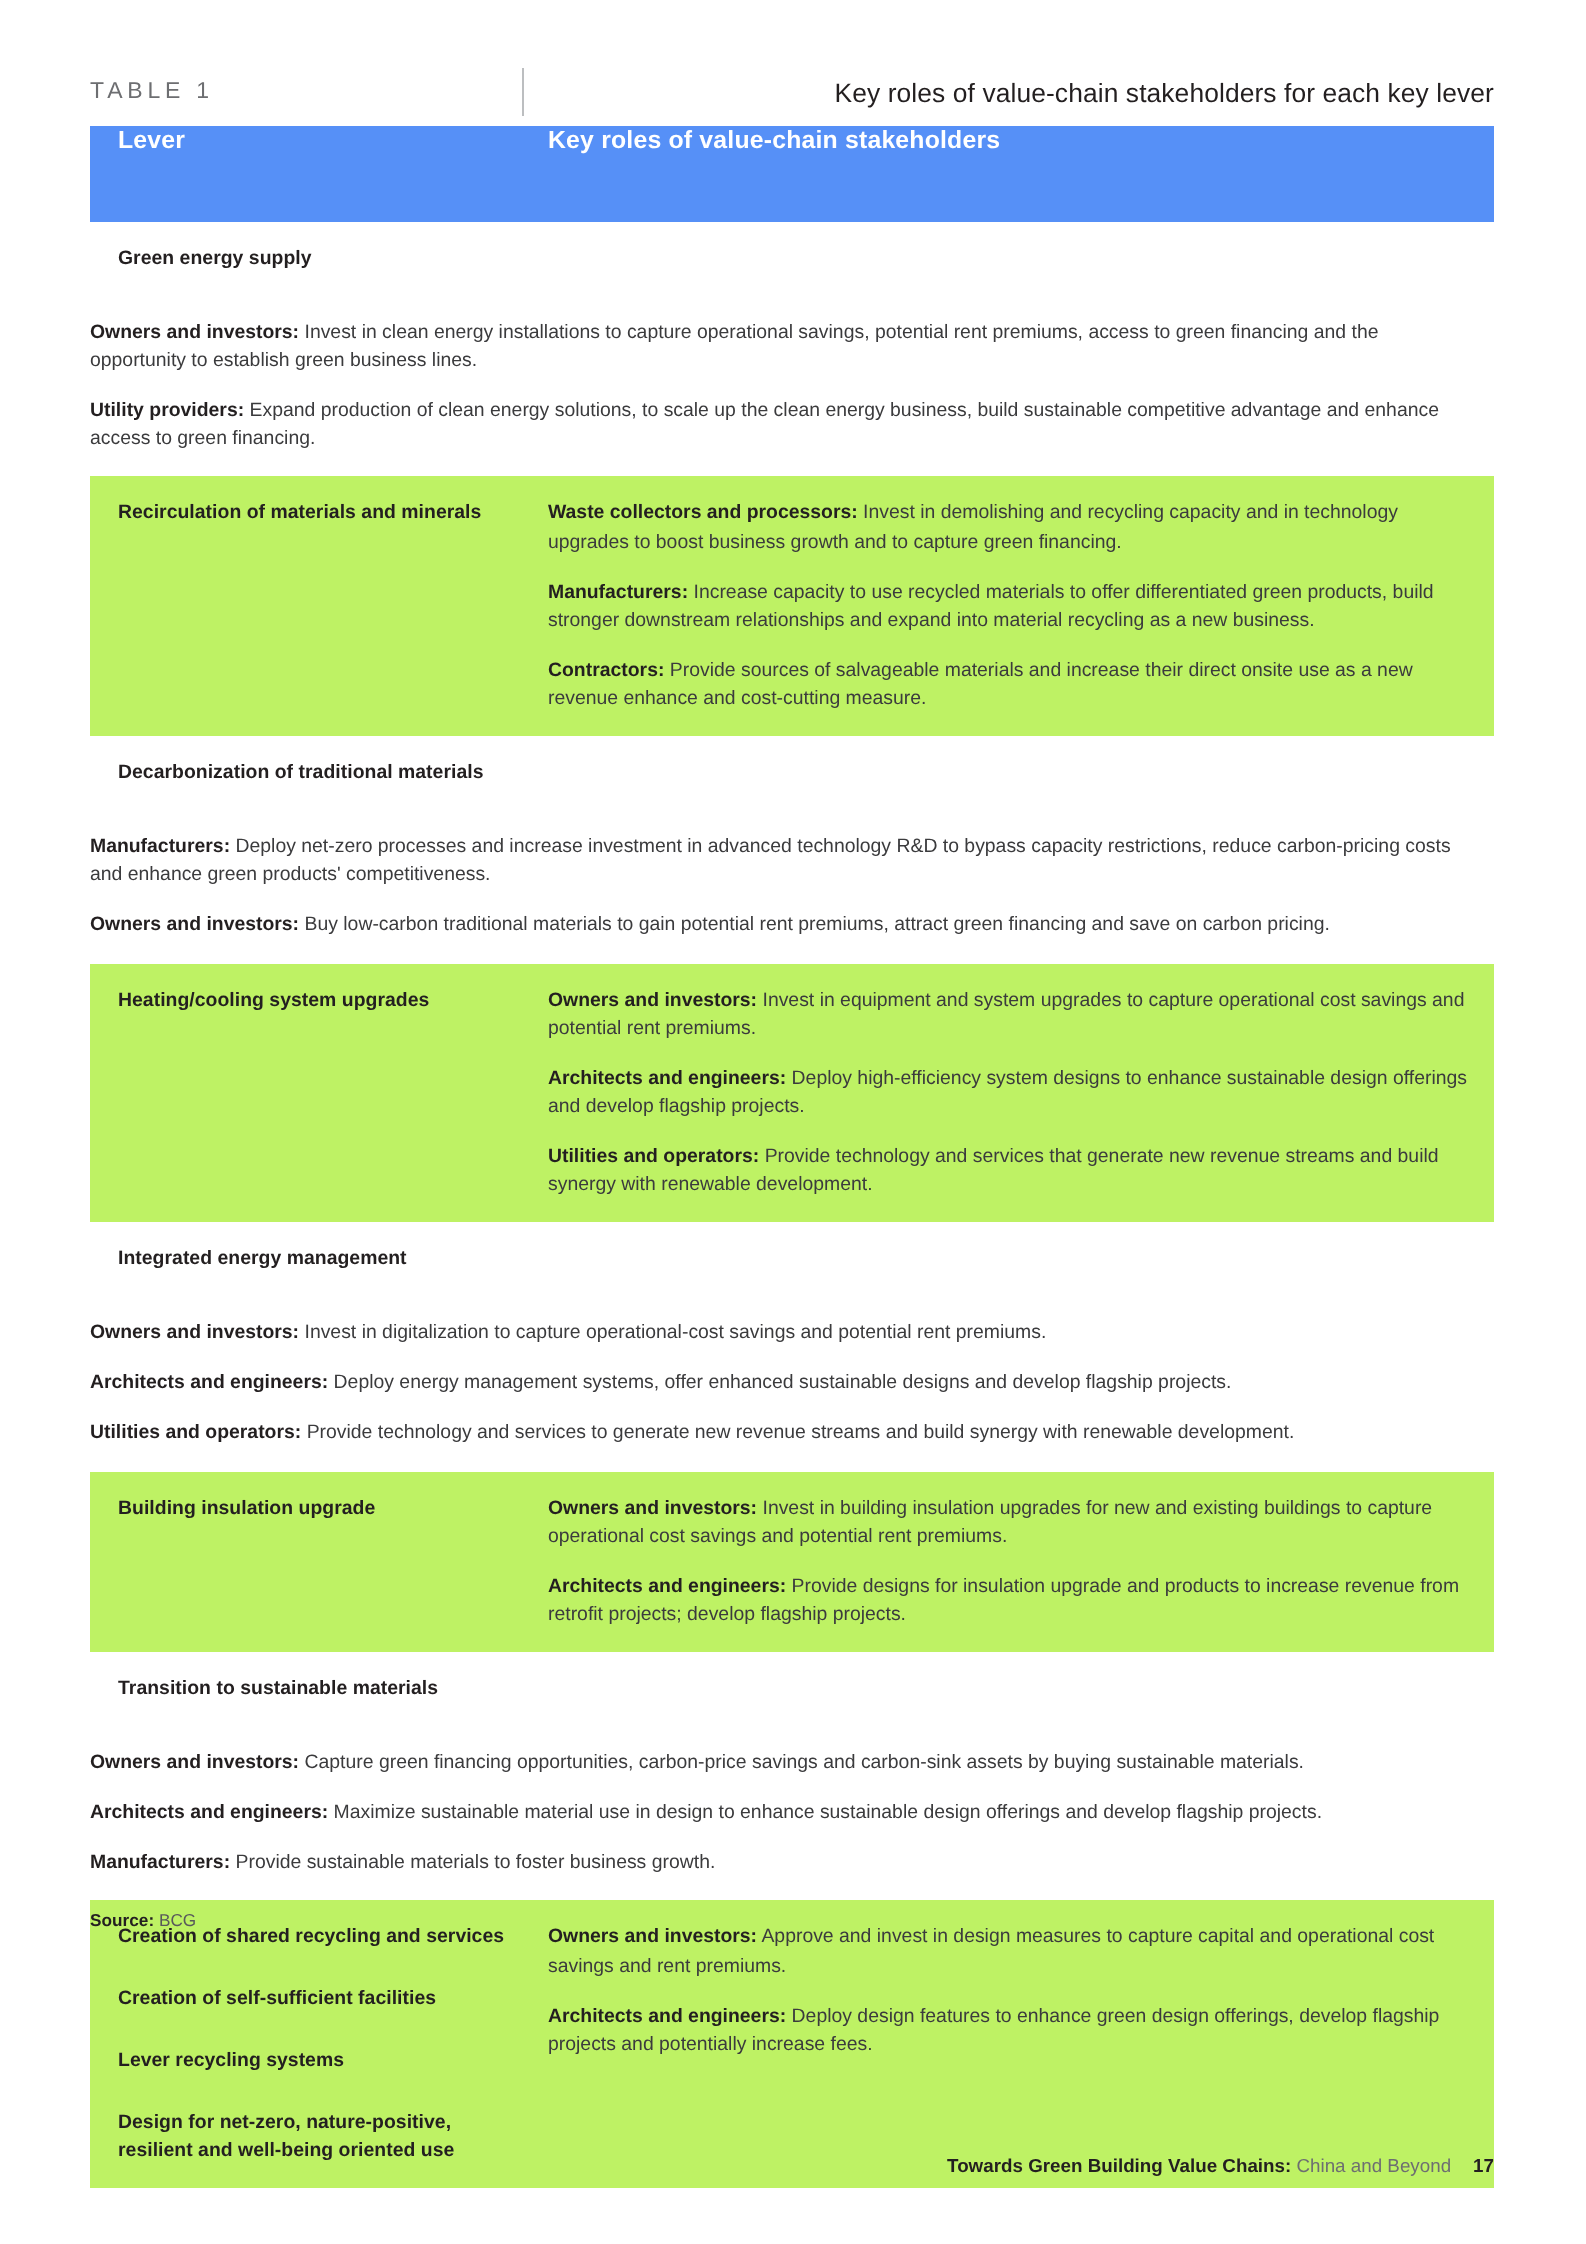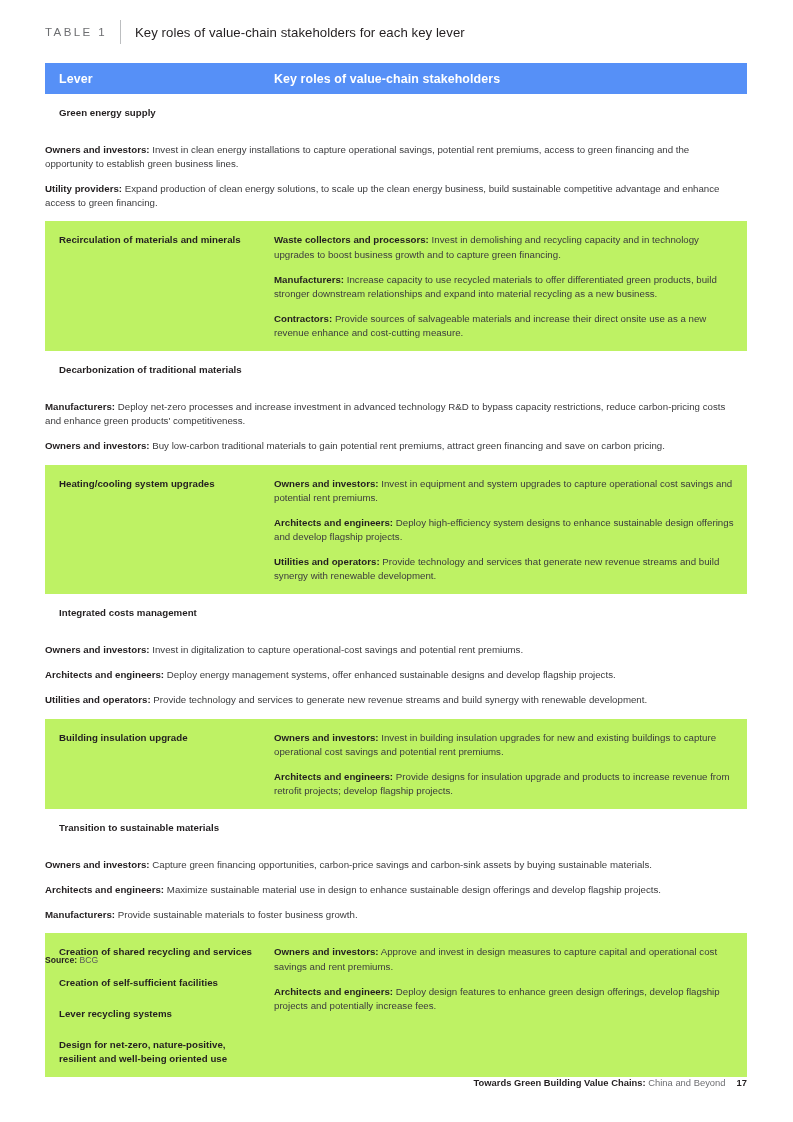--- a/index.html
+++ b/index.html
@@ -21,25 +21,26 @@
     left: 0; top: 0;
     width: 793px;
     height: 1122px;
     overflow: hidden;
   }
 
   
   .table-title-row {
     position: absolute;
     left: 45px;
-    top: 19px;
+    top: 33px;
     width: 702px;
     height: 26px;
     display: flex;
     align-items: center;
+    justify-content: space-between;
   }
   .table-label {
     font-size: 11.5px;
     letter-spacing: 2.4px;
     color: #6d6e71;
     font-weight: 400;
     padding-right: 13px;
     white-space: nowrap;
   }
   .title-divider {
@@ -60,22 +61,22 @@
   
   .table {
     position: absolute;
     left: 45px;
     top: 63px;
     width: 702px;
   }
   .thead {
     display: flex;
     background: #5690f7;
-    height: 31px;
-    align-items: center;
+    height: 48px;
+    align-items: flex-start;
   }
   .th {
     color: #ffffff;
     font-size: 12.4px;
     font-weight: bold;
     letter-spacing: 0.1px;
   }
   .th-lever { width: 229px; padding-left: 14px; box-sizing: border-box; }
   .th-roles { flex: 1; padding-left: 0px; }
 
@@ -198,21 +199,21 @@
             <div class="lever-line">Heating/cooling system upgrades</div>
           </div>
           <div class="cell-roles">
             <p class="para"><b>Owners and investors:</b><span> Invest in equipment and system upgrades to capture operational cost savings and potential rent premiums.</span></p>
             <p class="para"><b>Architects and engineers:</b><span> Deploy high-efficiency system designs to enhance sustainable design offerings and develop flagship projects.</span></p>
             <p class="para"><b>Utilities and operators:</b><span> Provide technology and services that generate new revenue streams and build synergy with renewable development.</span></p>
           </div>
         </div>
         <div class="row plain">
           <div class="cell-lever">
-            <div class="lever-line">Integrated costs management</div>
+            <div class="lever-line">Integrated energy management</div>
           </div>
           <div class="cell-roles">
             <p class="para"><b>Owners and investors:</b><span> Invest in digitalization to capture operational-cost savings and potential rent premiums.</span></p>
             <p class="para"><b>Architects and engineers:</b><span> Deploy energy management systems, offer enhanced sustainable designs and develop flagship projects.</span></p>
             <p class="para"><b>Utilities and operators:</b><span> Provide technology and services to generate new revenue streams and build synergy with renewable development.</span></p>
           </div>
         </div>
         <div class="row shaded">
           <div class="cell-lever">
             <div class="lever-line">Building insulation upgrade</div>

